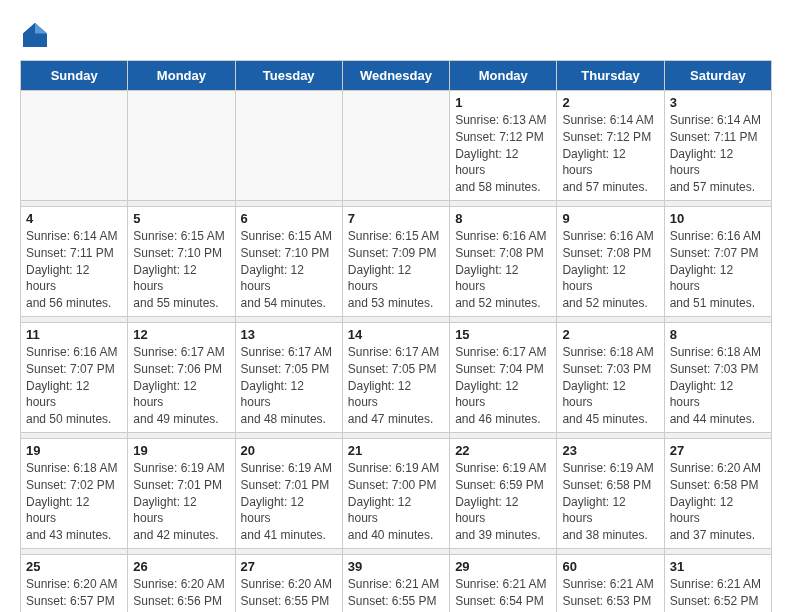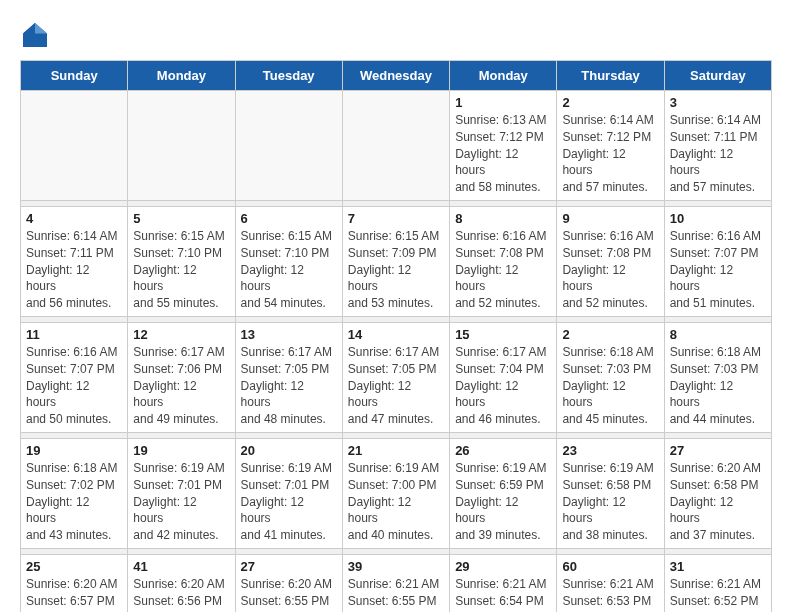--- a/index.html
+++ b/index.html
@@ -304,21 +304,21 @@
 and 41 minutes.</div>
         </td>
         <td>
           <div class="day-num">21</div>
           <div class="day-info" style="white-space: pre-line;">Sunrise: 6:19 AM
 Sunset: 7:00 PM
 Daylight: 12 hours
 and 40 minutes.</div>
         </td>
         <td>
-          <div class="day-num">26</div>
+          <div class="day-num">22</div>
           <div class="day-info" style="white-space: pre-line;">Sunrise: 6:19 AM
 Sunset: 6:59 PM
 Daylight: 12 hours
 and 39 minutes.</div>
         </td>
         <td>
           <div class="day-num">23</div>
           <div class="day-info" style="white-space: pre-line;">Sunrise: 6:19 AM
 Sunset: 6:58 PM
 Daylight: 12 hours
@@ -343,21 +343,21 @@
       </tr>
       <tr>
         <td>
           <div class="day-num">25</div>
           <div class="day-info" style="white-space: pre-line;">Sunrise: 6:20 AM
 Sunset: 6:57 PM
 Daylight: 12 hours
 and 36 minutes.</div>
         </td>
         <td>
-          <div class="day-num">41</div>
+          <div class="day-num">26</div>
           <div class="day-info" style="white-space: pre-line;">Sunrise: 6:20 AM
 Sunset: 6:56 PM
 Daylight: 12 hours
 and 35 minutes.</div>
         </td>
         <td>
           <div class="day-num">27</div>
           <div class="day-info" style="white-space: pre-line;">Sunrise: 6:20 AM
 Sunset: 6:55 PM
 Daylight: 12 hours

